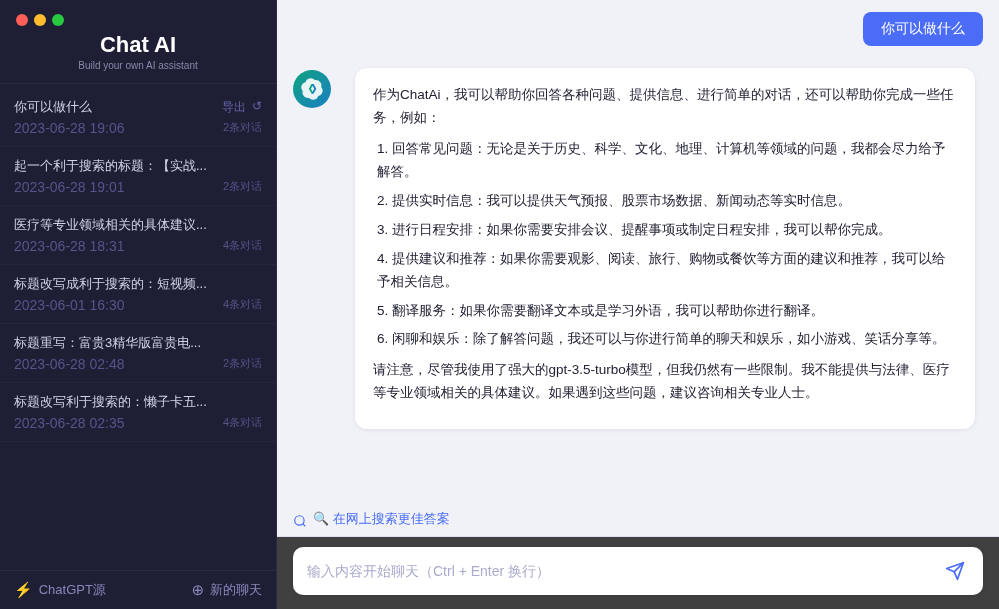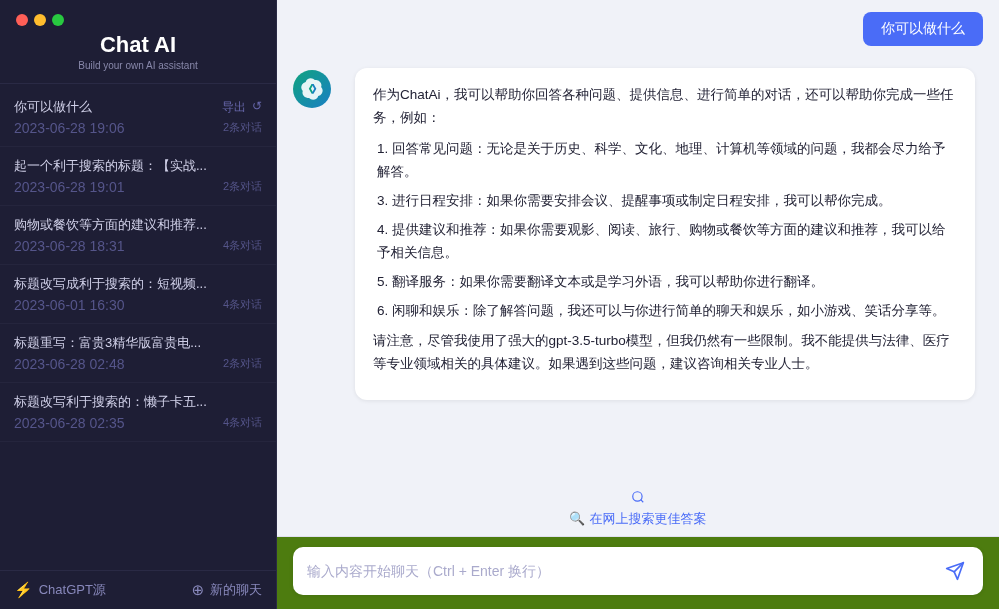--- a/index.html
+++ b/index.html
@@ -202,32 +202,31 @@
       margin-bottom: 8px;
     }
 
     .message-bubble .list-item {
       margin-bottom: 6px;
       padding-left: 4px;
     }
 
     .search-link {
       display: flex;
-      align-items: center;
+      align-items: flex-end;
       gap: 6px;
       color: #4a6cf7;
       font-size: 13px;
       padding: 8px 16px;
       cursor: pointer;
-      flex-direction: column;
     }
 
     .input-area {
       padding: 10px 16px 14px;
-      background: #4d7c0f;
+      background: #404040;
     }
 
     .input-wrapper {
       background: white;
       border-radius: 10px;
       display: flex;
       align-items: center;
       padding: 10px 14px;
       box-shadow: 0 1px 4px rgba(0,0,0,0.1);
     }
@@ -298,21 +297,21 @@
         <span class="chat-item-title">起一个利于搜索的标题：【实战...</span>
       </div>
       <div class="chat-item-meta">
         <span class="chat-item-date">2023-06-28 19:01</span>
         <span class="chat-item-count">2条对话</span>
       </div>
     </div>
 
     <div class="chat-item">
       <div class="chat-item-top">
-        <span class="chat-item-title">购物或餐饮等方面的建议和推荐...</span>
+        <span class="chat-item-title">医疗等专业领域相关的具体建议...</span>
       </div>
       <div class="chat-item-meta">
         <span class="chat-item-date">2023-06-28 18:31</span>
         <span class="chat-item-count">4条对话</span>
       </div>
     </div>
 
     <div class="chat-item">
       <div class="chat-item-top">
         <span class="chat-item-title">标题改写成利于搜索的：短视频...</span>
@@ -368,20 +367,21 @@
         <svg viewBox="0 0 41 41" fill="none" xmlns="http://www.w3.org/2000/svg">
           <path d="M37.532 16.87a9.963 9.963 0 00-.856-8.184 10.078 10.078 0 00-10.855-4.835 9.964 9.964 0 00-7.505-3.35 10.079 10.079 0 00-9.612 6.977 9.967 9.967 0 00-6.664 4.834 10.08 10.08 0 001.24 11.817 9.965 9.965 0 00.856 8.185 10.079 10.079 0 0010.855 4.835 9.965 9.965 0 007.504 3.35 10.078 10.078 0 009.617-6.981 9.967 9.967 0 006.663-4.834 10.079 10.079 0 00-1.243-11.814z" fill="white" opacity="0.9"></path>
           <path d="M23.549 28.78l-5.049-8.742 5.049-8.741h-3.9l-5.05 8.741 5.05 8.742h3.9z" fill="#10a37f"></path>
           <path d="M28.599 20.038l-5.05-8.741h-3.9l5.05 8.741-5.05 8.742h3.9l5.05-8.742z" fill="#1a7fc4"></path>
         </svg>
       </div>
 
       <div class="message-bubble">
         <p>作为ChatAi，我可以帮助你回答各种问题、提供信息、进行简单的对话，还可以帮助你完成一些任务，例如：</p>
         <p class="list-item">1. 回答常见问题：无论是关于历史、科学、文化、地理、计算机等领域的问题，我都会尽力给予解答。</p>
+        <p class="list-item">2. 提供实时信息：我可以提供天气预报、股票市场数据、新闻动态等实时信息。</p>
         <p class="list-item">3. 进行日程安排：如果你需要安排会议、提醒事项或制定日程安排，我可以帮你完成。</p>
         <p class="list-item">4. 提供建议和推荐：如果你需要观影、阅读、旅行、购物或餐饮等方面的建议和推荐，我可以给予相关信息。</p>
         <p class="list-item">5. 翻译服务：如果你需要翻译文本或是学习外语，我可以帮助你进行翻译。</p>
         <p class="list-item">6. 闲聊和娱乐：除了解答问题，我还可以与你进行简单的聊天和娱乐，如小游戏、笑话分享等。</p>
         <p style="margin-top:8px;">请注意，尽管我使用了强大的gpt-3.5-turbo模型，但我仍然有一些限制。我不能提供与法律、医疗等专业领域相关的具体建议。如果遇到这些问题，建议咨询相关专业人士。</p>
       </div>
     </div>
   </div>
 
   <div class="search-link">

